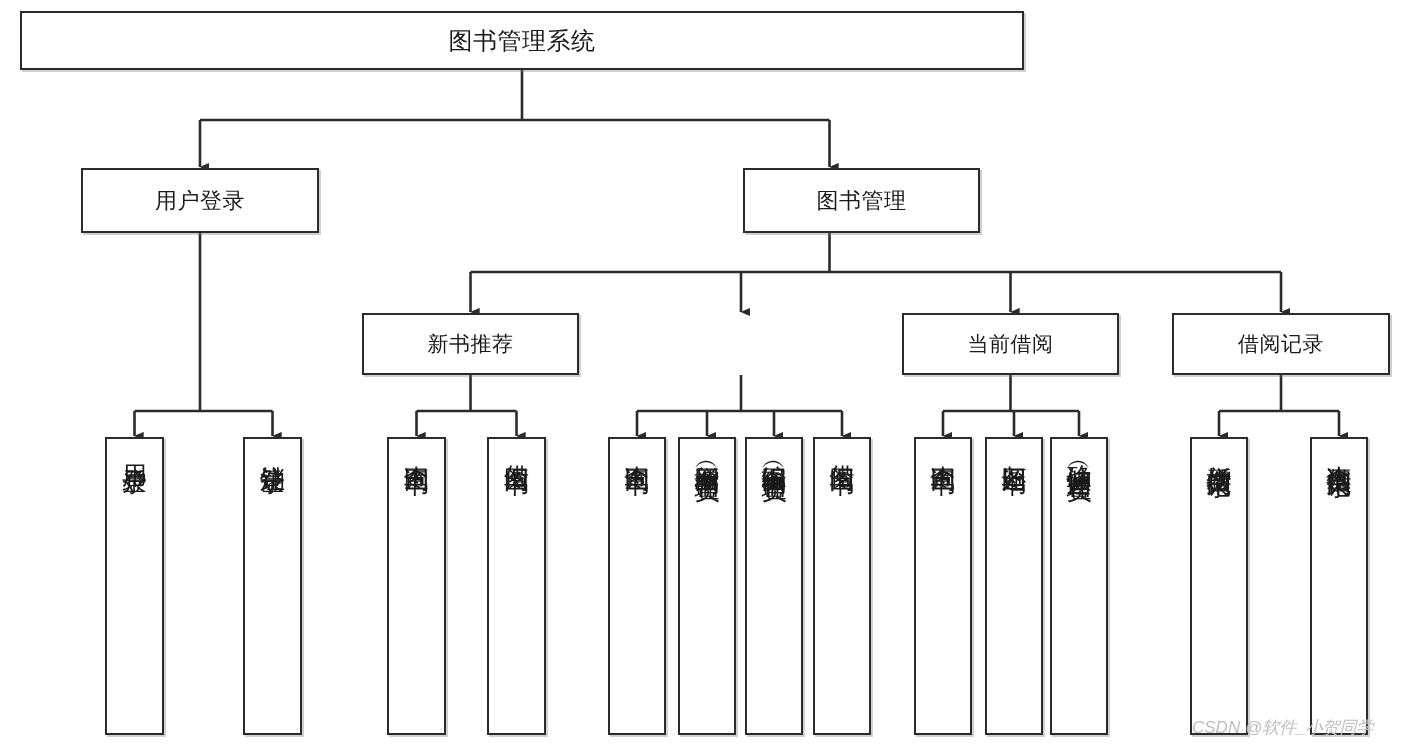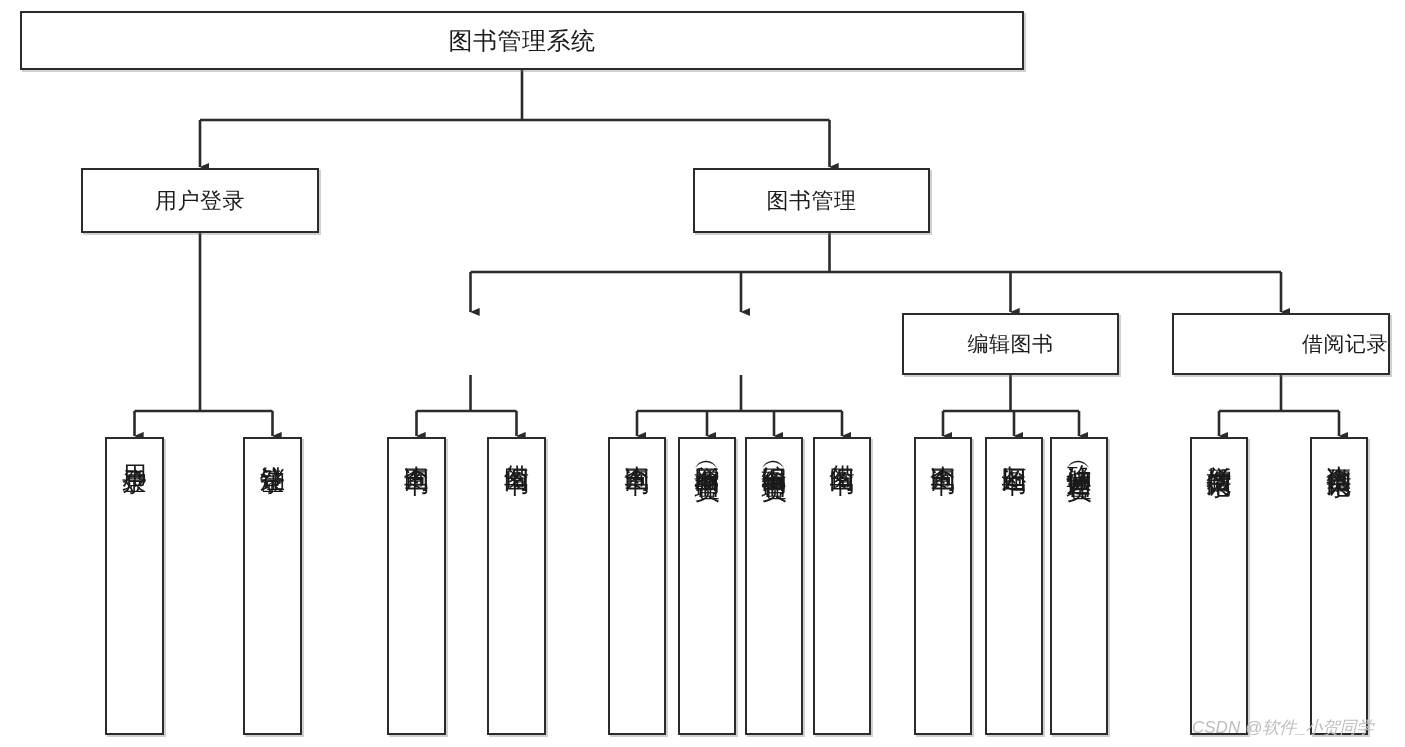--- a/index.html
+++ b/index.html
@@ -113,28 +113,31 @@
       </g>
   </svg>
 
   <div class="node-box lvl0" style="left: 20px; top: 11px; width: 1004px; height: 59px;">
     <span class="node-label">图书管理系统</span>
   </div>
 
   <div class="node-box lvl1" style="left: 81px; top: 168px; width: 238px; height: 65px;">
     <span class="node-label">用户登录</span>
   </div>
-  <div class="node-box lvl1" style="left: 693px; top: 168px; width: 237px; height: 65px;">
+  <div class="node-box lvl1" style="left: 743px; top: 168px; width: 237px; height: 65px;">
     <span class="node-label">图书管理</span>
   </div>
 
+  <div class="node-box lvl2" style="left: 362px; top: 313px; width: 217px; height: 62px;">
+    <span class="node-label">新书推荐</span>
+  </div>
   <div class="node-box lvl2" style="left: 902px; top: 313px; width: 217px; height: 62px;">
-    <span class="node-label">编辑图书</span>
+    <span class="node-label">当前借阅</span>
   </div>
-  <div class="node-box lvl2" style="left: 1172px; top: 313px; width: 218px; height: 62px; justify-content: flex-end;">
+  <div class="node-box lvl2" style="left: 1172px; top: 313px; width: 218px; height: 62px;">
     <span class="node-label">借阅记录</span>
   </div>
 
   <div id="leaf-layer">
       <div class="node-box leaf" style="left: 105px; top: 437px; width: 59px; height: 298px;">
         <span class="node-label">用户登录</span>
       </div>
       <div class="node-box leaf" style="left: 243px; top: 437px; width: 59px; height: 298px;">
         <span class="node-label">注销登录</span>
       </div>

